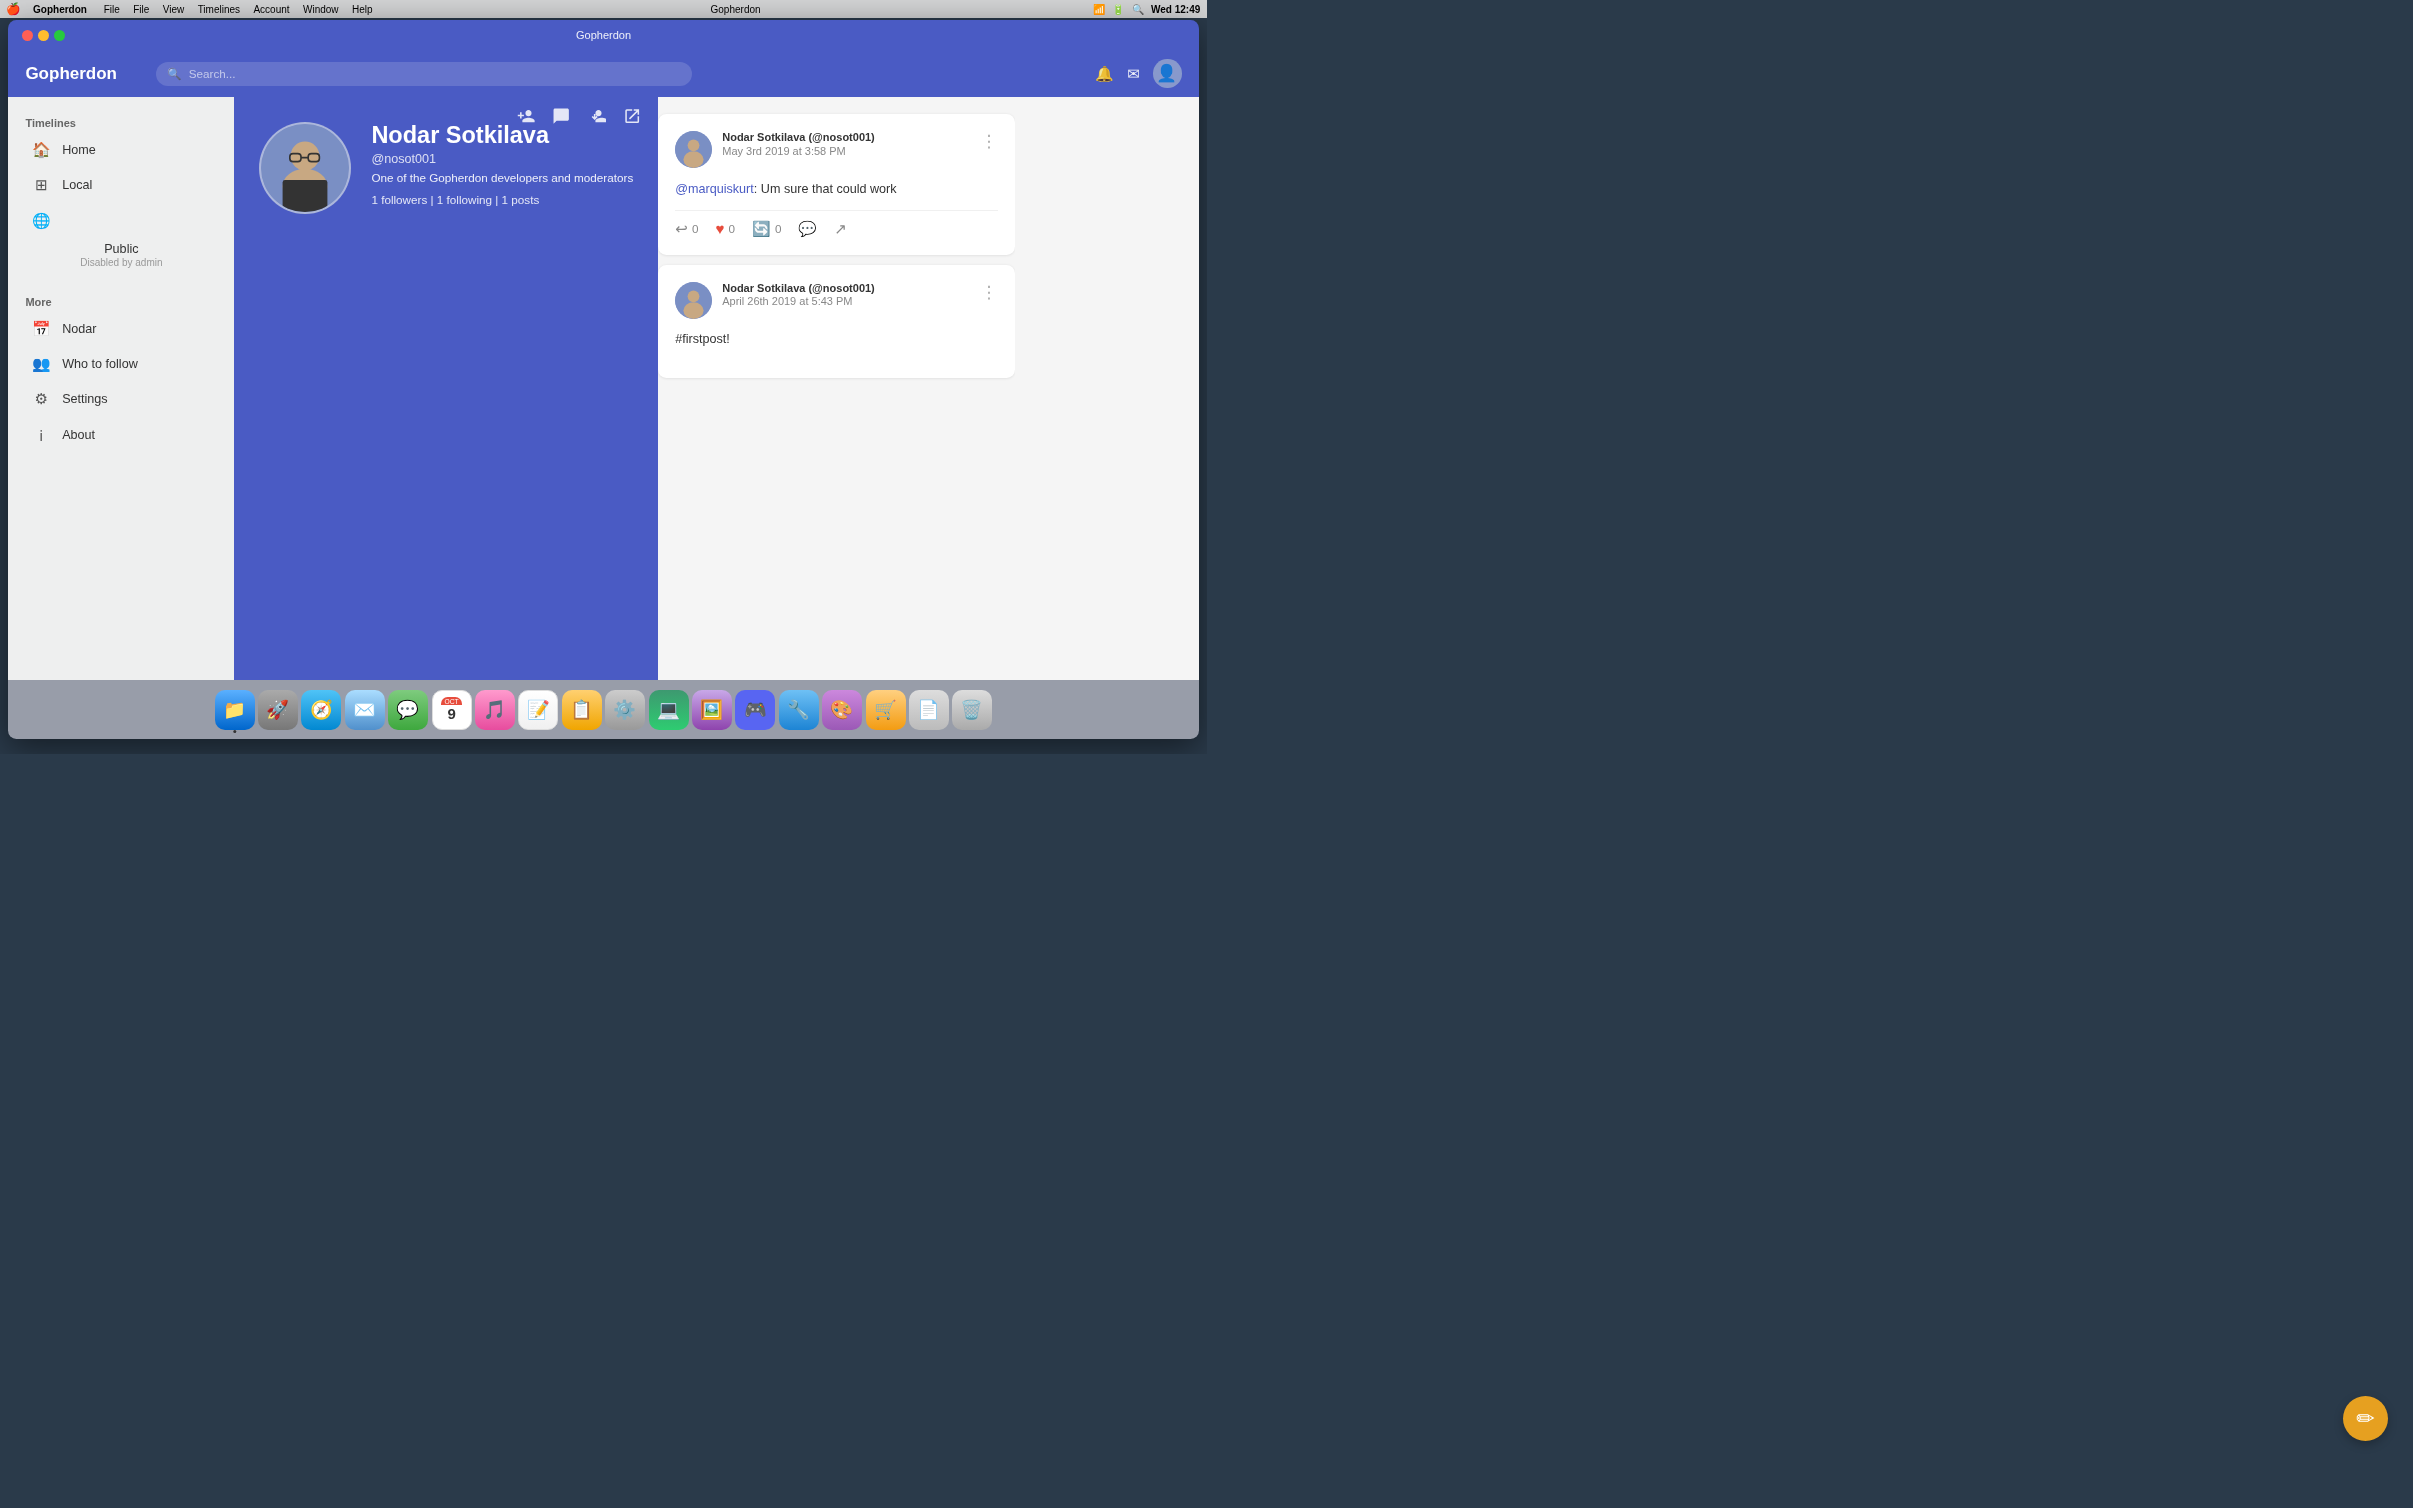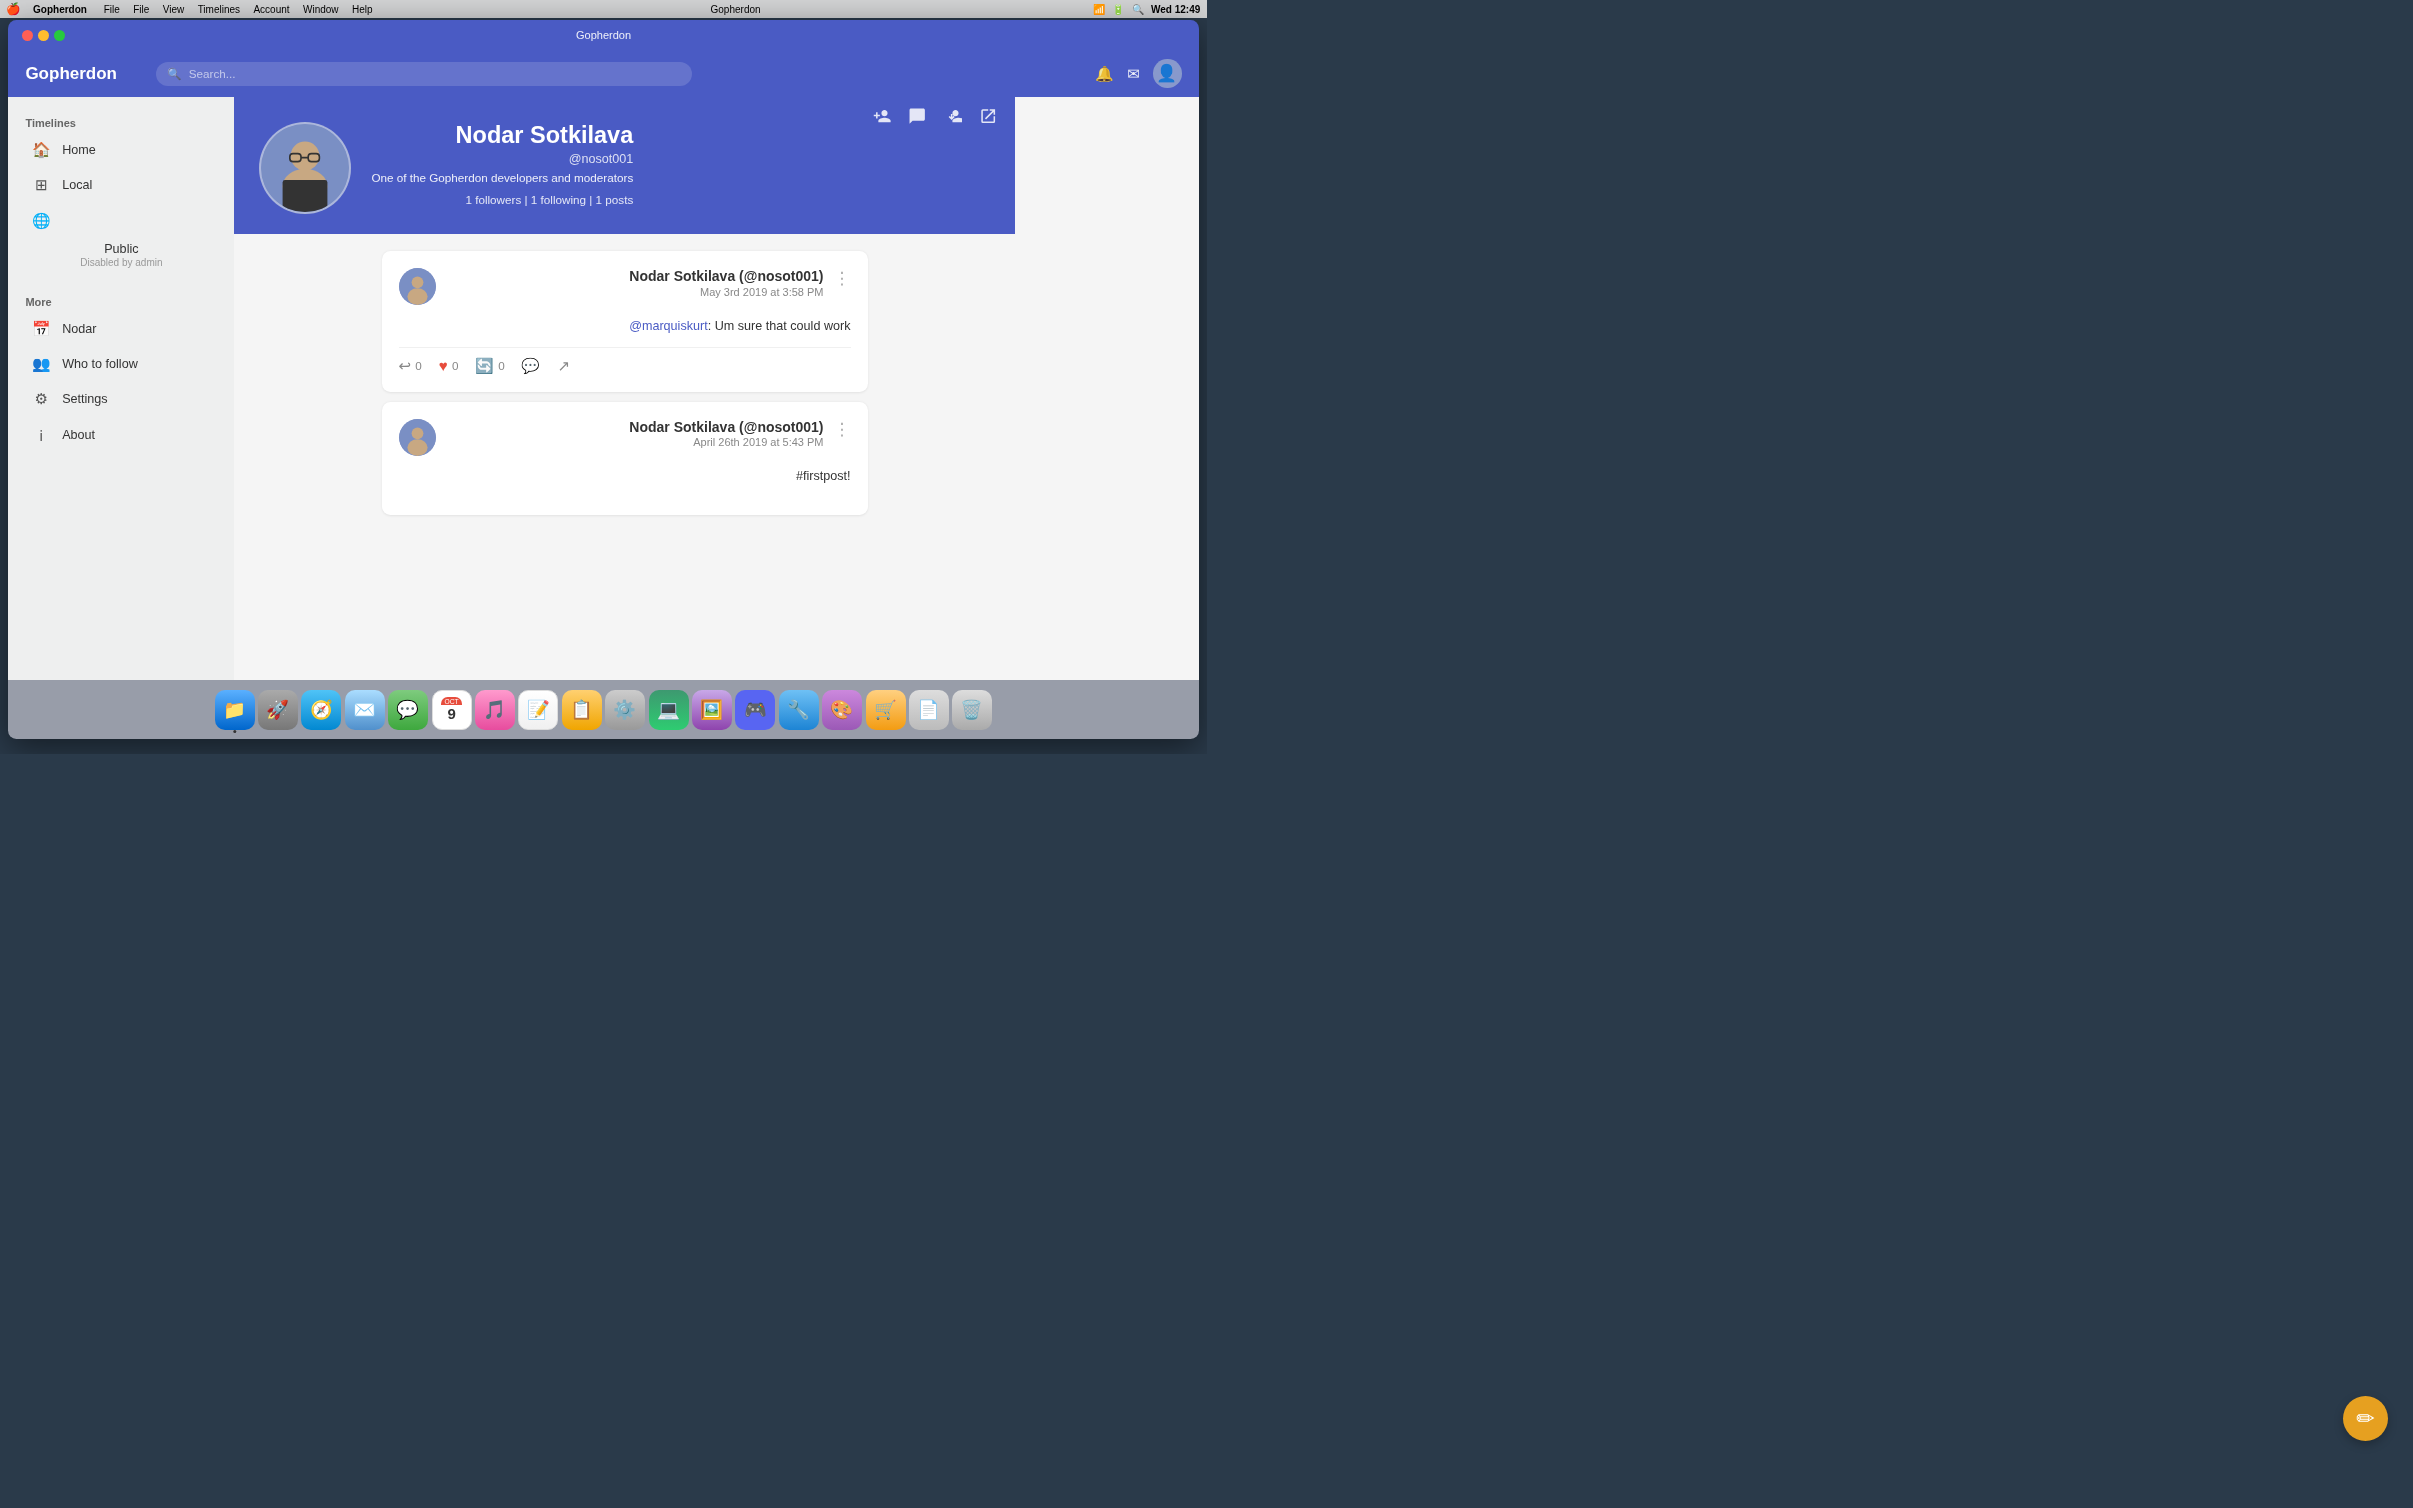--- a/index.html
+++ b/index.html
@@ -216,21 +216,21 @@
     }
     .post-avatar {
       width: 37px; height: 37px;
       border-radius: 50%;
       background: #8899cc;
       flex-shrink: 0;
       display: flex; align-items: center; justify-content: center;
       overflow: hidden;
     }
     .post-meta { flex: 1; }
-    .post-author { font-size: 14px; font-weight: 600; color: #333; }
+    .post-author { font-size: 11px; font-weight: 600; color: #333; }
     .post-date { font-size: 11px; color: #888; margin-top: 1.7px; }
     .post-menu { color: #aaa; font-size: 17px; cursor: pointer; }
     .post-body { font-size: 12.6px; color: #333; line-height: 1.5; margin-bottom: 11.7px; }
     .post-body .mention { color: #4a5bc4; font-weight: 500; }
     .mentions-section { margin-bottom: 11.7px; }
     .mentions-label { font-size: 11px; color: #888; margin-bottom: 6.7px; }
     .mention-tag {
       display: inline-flex;
       align-items: center;
       gap: 5px;
@@ -323,23 +323,22 @@
       overflow: hidden;
     }
     .content-area {
       flex: 1;
       display: flex;
       overflow: hidden;
     }
     .center-area {
       flex: 1;
       display: flex;
-      flex-direction: column;
-      overflow: hidden;
-      text-align: right;
+      flex-direction: row;
+      overflow: hidden;
     }
   </style>
 </head>
 <body>
 
 <div class="menubar">
   <span class="apple">🍎</span>
   <span class="app-name menu-item">Gopherdon</span>
   <span class="menu-item">File</span>
   <span class="menu-item">File</span>

